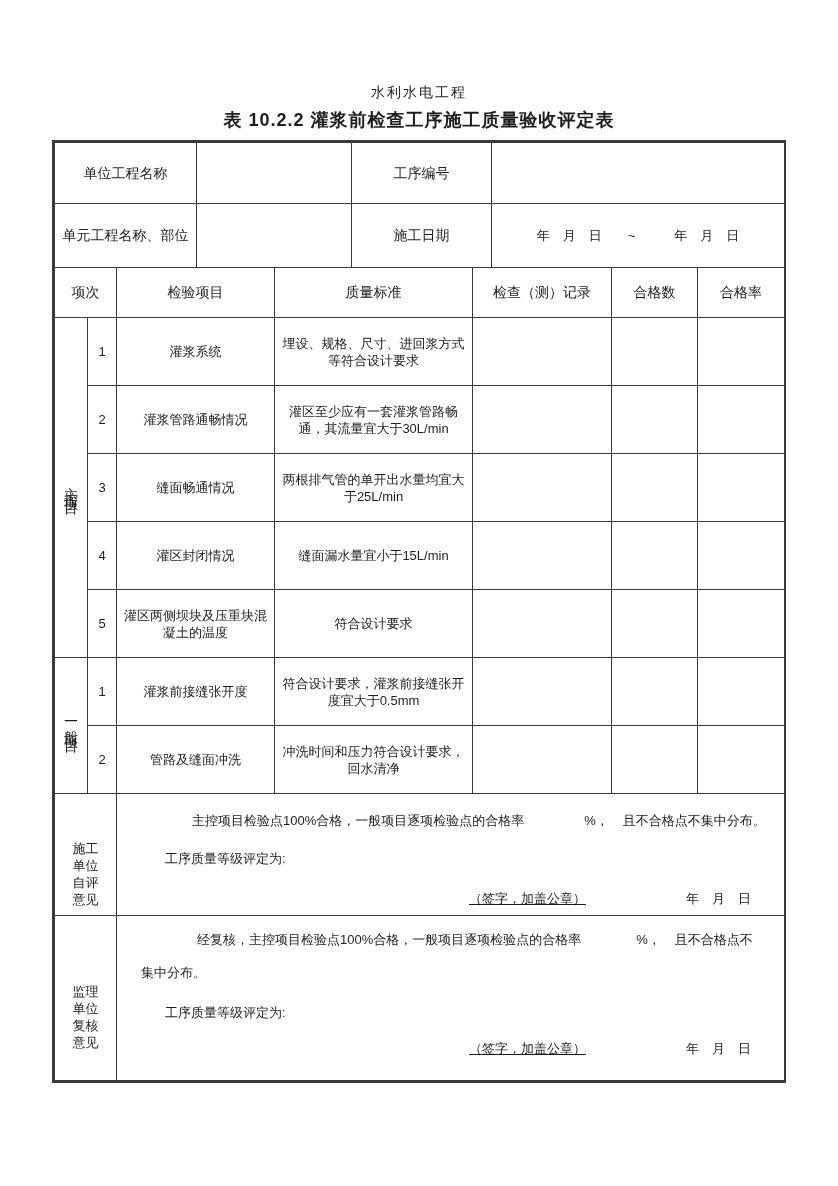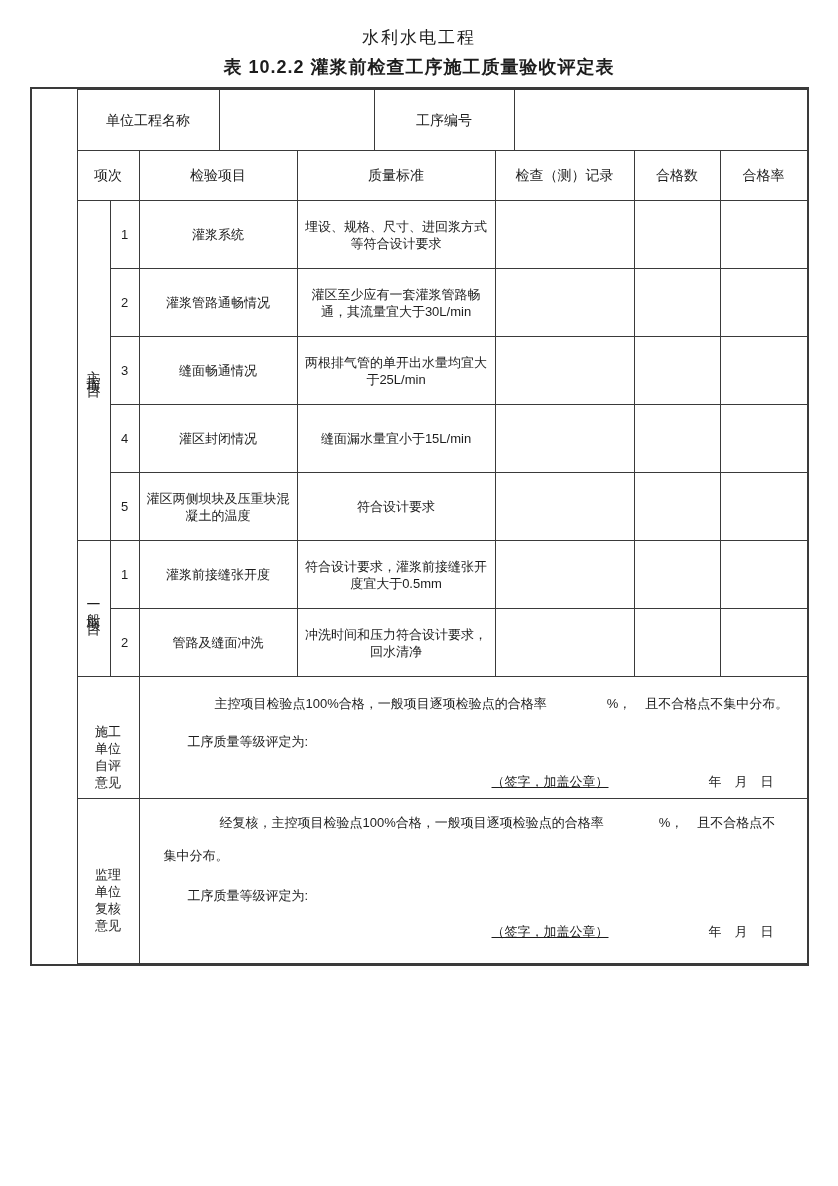--- a/index.html
+++ b/index.html
@@ -1,23 +1,23 @@
 <!DOCTYPE html>
 <html><head>
 <meta charset="utf-8">
 <style>
   html,body { margin:0; padding:0; background:#ffffff; }
   .page {
     width:838px; height:1186px; background:#ffffff; overflow:hidden;
     font-family:"Liberation Sans","DejaVu Sans",sans-serif; color:#1d1d1d;
     position:relative;
   }
-  .subtitle { padding-top:26px; text-align:center; font-size:17px; letter-spacing:2px; }
+  .subtitle { padding-top:84px; text-align:center; font-size:14px; letter-spacing:2px; }
   .title { margin-top:6px; text-align:center; font-size:18px; font-weight:bold; letter-spacing:1px; }
-  .form { width:730px; margin:8px auto 0; border:2px solid #3a3a3a;padding-left:45px; }
+  .form { width:730px; margin:8px auto 0; border:2px solid #3a3a3a; }
   table.t { border-collapse:collapse; table-layout:fixed; width:730px; }
   table.t + table.t { margin-top:-1px; }
   .t td { border:1px solid #3a3a3a; text-align:center; vertical-align:middle;
           font-size:13px; line-height:17px; padding:0 3px; overflow:hidden; }
   .r61{height:61px} .r60{height:60px} .r64{height:64px} .r50{height:50px}
   .r68{height:68px} .r122{height:122px} .r165{height:165px}
   .t-info td.lbl { font-size:14px; }
   .t-main td.hd { font-size:14px; }
   .vtext { display:inline-block; writing-mode:vertical-lr; text-orientation:upright;
            letter-spacing:5px; font-size:14px; }
@@ -52,20 +52,26 @@
           <col style="width:155px">
           <col style="width:140px">
           <col style="width:293px">
         </colgroup>
       <tbody>
           <tr class="r61">
         <td class="lbl">单位工程名称</td>
         <td class="val"></td>
         <td class="lbl">工序编号</td>
         <td class="val"></td>
+      </tr>
+      <tr class="r64">
+        <td class="lbl">单元工程名称、部位</td>
+        <td class="val"></td>
+        <td class="lbl">施工日期</td>
+        <td class="val">年　月　日　　~　　　年　月　日</td>
       </tr>
     </tbody>
       </table>
 
     <table class="t t-main">
       <colgroup>
           <col style="width:33px">
           <col style="width:29px">
           <col style="width:158px">
           <col style="width:198px">

